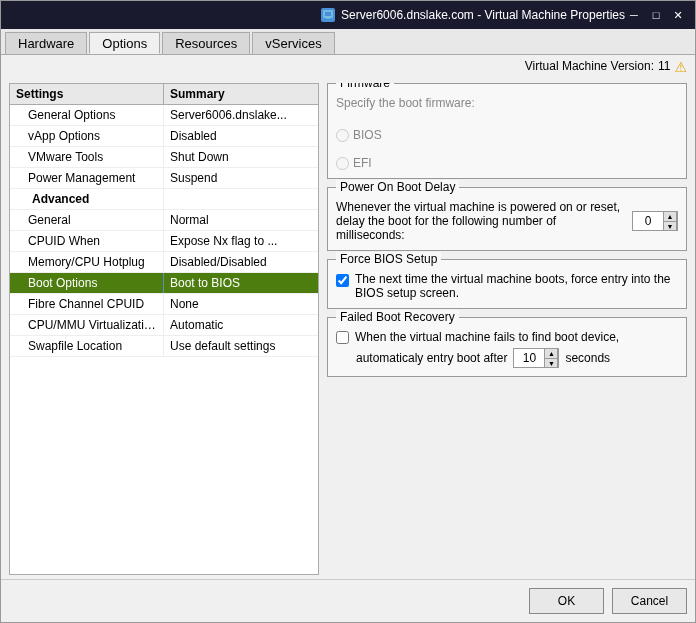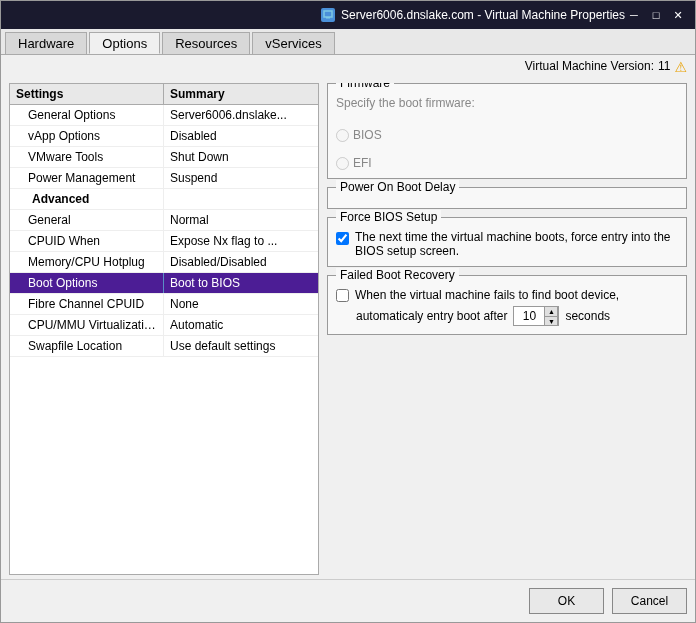--- a/index.html
+++ b/index.html
@@ -151,21 +151,21 @@
     }
 
     .tree-item {
       display: grid;
       grid-template-columns: 1fr 1fr;
       cursor: pointer;
       border-bottom: 1px solid #eee;
     }
 
     .tree-item.selected {
-      background: #4c1d95;
+      background: #4d7c0f;
       color: #fff;
     }
 
     .tree-item.selected .cell { color: #fff; }
 
     .cell {
       padding: 3px 6px;
       font-size: 12px;
       overflow: hidden;
       text-overflow: ellipsis;
@@ -474,20 +474,32 @@
           </div>
           <div class="radio-row">
             <input type="radio" name="firmware" disabled="" style="">
             <label class="disabled-text">EFI</label>
           </div>
         </div>
       </div>
 
       <div class="group-box">
         <span class="group-box-title">Power On Boot Delay</span>
+        <div class="power-on-content">
+          <div class="power-on-row">
+            <span class="power-on-label">Whenever the virtual machine is powered on or reset, delay the boot for the following number of milliseconds:</span>
+            <div class="spin-input">
+              <input type="text" value="0" style="width: 30px; border: none; outline: none; text-align: center; font-size: 12px; font-family: inherit;">
+              <div class="spin-buttons">
+                <button class="spin-btn">▲</button>
+                <button class="spin-btn">▼</button>
+              </div>
+            </div>
+          </div>
+        </div>
       </div>
 
       <div class="group-box">
         <span class="group-box-title">Force BIOS Setup</span>
         <div class="force-bios-content">
           <input type="checkbox" checked="" style="">
           <span class="force-bios-text">The next time the virtual machine boots, force entry into the BIOS setup screen.</span>
         </div>
       </div>
 

